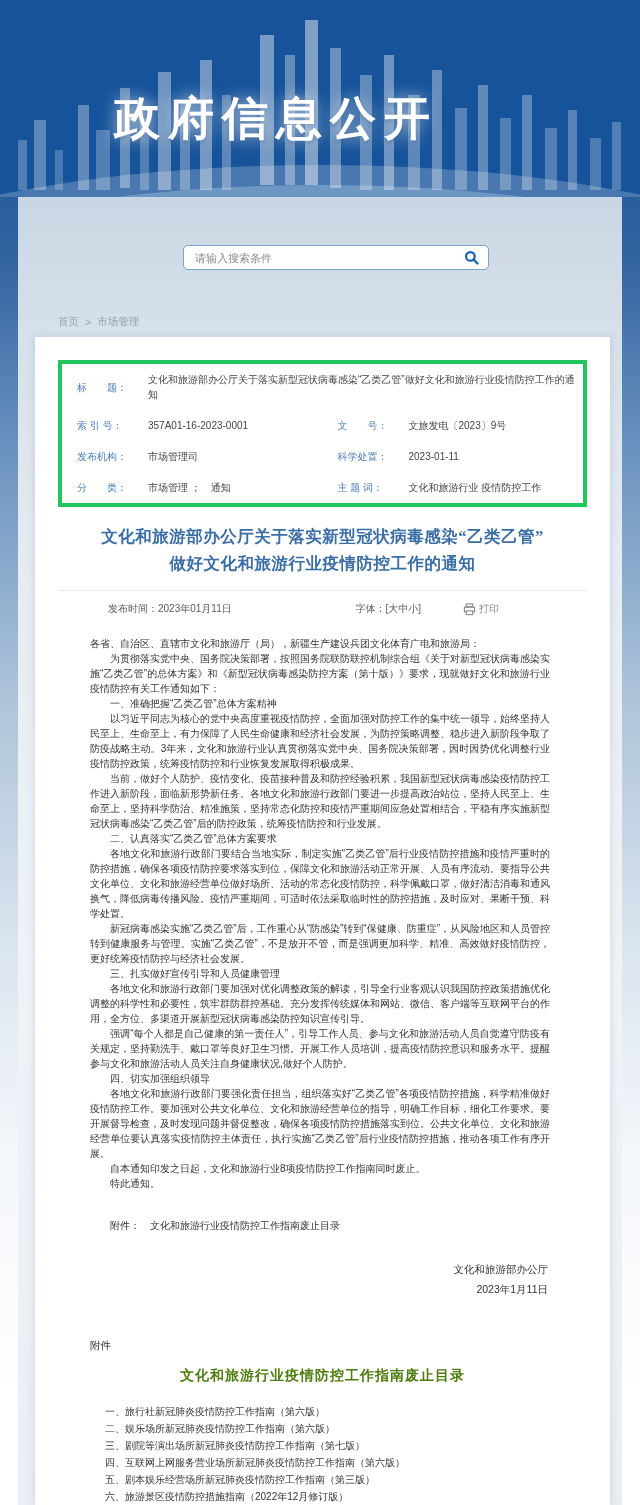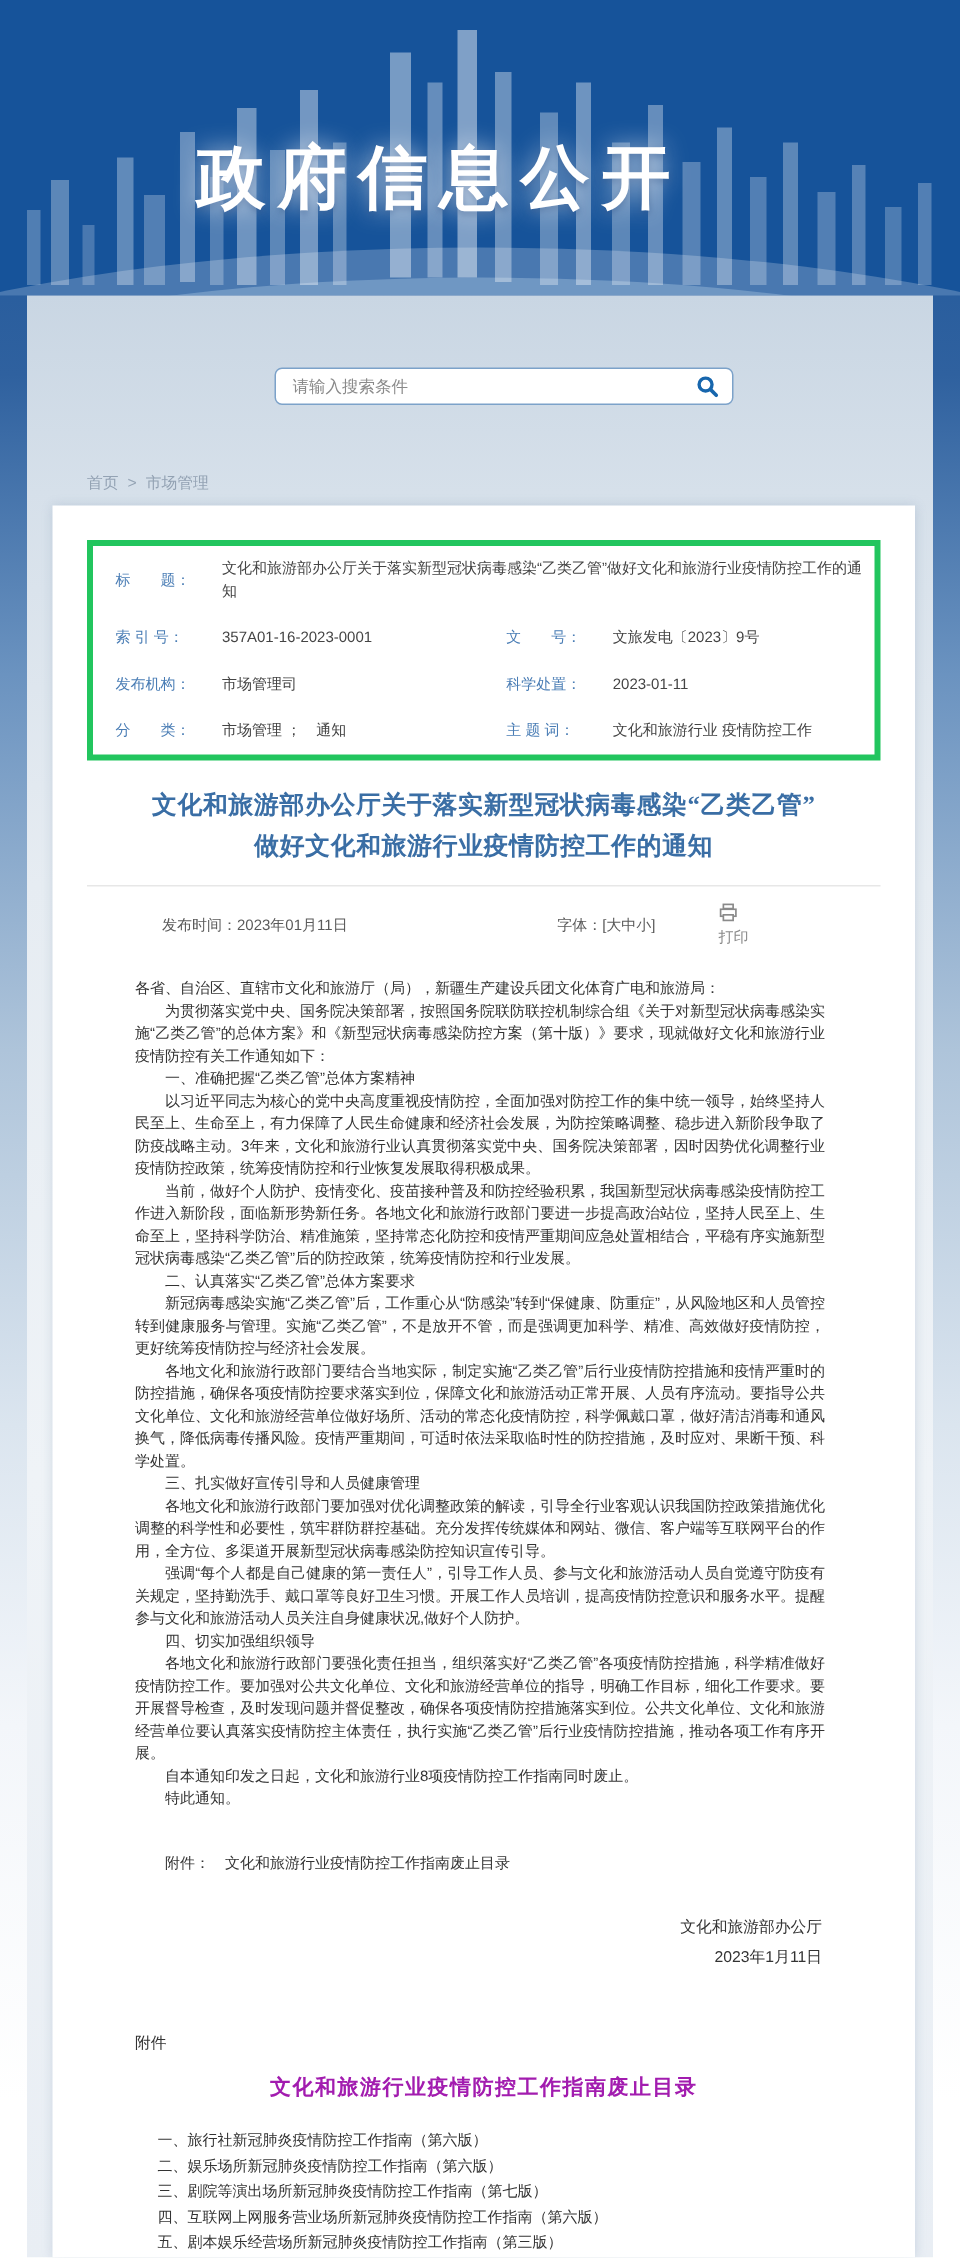--- a/index.html
+++ b/index.html
@@ -9,21 +9,21 @@
     background:linear-gradient(180deg,#16539a 0px,#2f619f 250px,#6b93c0 450px,#aec4da 700px,#dbe5ef 950px,#f3f6fa 1150px,#ffffff 1400px);
   }
   
   .top-header{position:absolute;top:0;left:0;width:640px;height:197px;background:#16539a;overflow:hidden;}
   .skyline{position:absolute;left:0;top:0;width:640px;height:197px;}
   .header-bar{position:absolute;top:8px;left:18px;display:flex;align-items:center;gap:11px;z-index:3;}
   .emblem{width:46px;height:46px;flex:none;}
   .ministry-cn{color:#d7000f;font-size:21px;font-weight:bold;letter-spacing:1px;line-height:1.2;}
   .ministry-en{color:#d7000f;font-size:7.5px;font-weight:bold;margin-top:2px;letter-spacing:.2px;}
   .banner-title{
-    position:absolute;top:88px;left:17px;width:552px;text-align:center;z-index:2;
+    position:absolute;top:88px;left:0;width:552px;text-align:center;z-index:2;
     color:#ffffff;font-size:46px;font-weight:bold;letter-spacing:8px;
     text-shadow:0 0 16px rgba(255,255,255,.75),0 2px 5px rgba(25,65,125,.55);
   }
   
   .panel{
     position:absolute;top:197px;left:18px;width:604px;height:1308px;
     background:linear-gradient(180deg,#c9d6e3 0%,#d6e0ea 10%,#e6ecf2 30%,#eff3f7 60%,#e9eef4 100%);
   }
   .search-wrap{
     position:absolute;top:48px;left:165px;width:306px;height:25px;box-sizing:border-box;
@@ -54,31 +54,31 @@
     margin:17px 38px 0;text-align:center;color:#3a6ea5;
     font-family:"Liberation Serif","DejaVu Serif",serif;font-weight:bold;
     font-size:16.5px;line-height:1.62;letter-spacing:.5px;
   }
   .art-meta{
     margin:13px 23px 0;border-top:1px solid #e7e7e7;
     padding:11px 0 0;display:flex;align-items:center;font-size:10px;color:#5a5a5a;
   }
   .art-meta .publish{margin-left:50px;}
   .art-meta .fontctl{margin-left:auto;cursor:pointer;}
-  .art-meta .printbtn{margin-left:42px;margin-right:88px;display:flex;gap:3px;color:#8a8a8a;cursor:pointer;background:none;border:none;font-size:10px;padding:0;font-family:inherit;flex-direction:column;}
+  .art-meta .printbtn{margin-left:42px;margin-right:88px;display:flex;align-items:center;gap:3px;color:#8a8a8a;cursor:pointer;background:none;border:none;font-size:10px;padding:0;font-family:inherit;}
   
   .art-body{margin:20px 60px 0 55px;font-size:10px;line-height:15px;color:#333;text-align:justify;}
   .art-body p{margin:0;}
   .art-body p.indent{text-indent:2em;}
   .attach-note{margin:28px 60px 0 55px;font-size:10px;color:#333;text-indent:2em;}
   .signature{margin:26px 62px 0 0;text-align:right;font-size:10.5px;color:#333;line-height:20px;}
   
   .appendix-label{margin:40px 0 0 55px;font-size:10.5px;color:#333;}
   .appendix-title{
-    margin:14px 0 0;text-align:center;color:#a21caf;
+    margin:14px 0 0;text-align:center;color:#4d7c0f;
     font-family:"Liberation Serif","DejaVu Serif",serif;font-weight:bold;font-size:14px;letter-spacing:1px;
   }
   .appendix-list{margin:18px 55px 0 70px;font-size:10px;color:#333;}
   .appendix-list p{margin:0;line-height:17px;}
 </style>
 </head>
 <body>
 
 <div class="top-header">
   <svg class="skyline" viewBox="0 0 640 197" aria-hidden="true">
@@ -178,22 +178,22 @@
     </div>
 
     <div class="art-body">
 
     <p class="para">各省、自治区、直辖市文化和旅游厅（局），新疆生产建设兵团文化体育广电和旅游局：</p>
         <p class="para indent">为贯彻落实党中央、国务院决策部署，按照国务院联防联控机制综合组《关于对新型冠状病毒感染实施“乙类乙管”的总体方案》和《新型冠状病毒感染防控方案（第十版）》要求，现就做好文化和旅游行业疫情防控有关工作通知如下：</p>
         <p class="para indent">一、准确把握“乙类乙管”总体方案精神</p>
         <p class="para indent">以习近平同志为核心的党中央高度重视疫情防控，全面加强对防控工作的集中统一领导，始终坚持人民至上、生命至上，有力保障了人民生命健康和经济社会发展，为防控策略调整、稳步进入新阶段争取了防疫战略主动。3年来，文化和旅游行业认真贯彻落实党中央、国务院决策部署，因时因势优化调整行业疫情防控政策，统筹疫情防控和行业恢复发展取得积极成果。</p>
         <p class="para indent">当前，做好个人防护、疫情变化、疫苗接种普及和防控经验积累，我国新型冠状病毒感染疫情防控工作进入新阶段，面临新形势新任务。各地文化和旅游行政部门要进一步提高政治站位，坚持人民至上、生命至上，坚持科学防治、精准施策，坚持常态化防控和疫情严重期间应急处置相结合，平稳有序实施新型冠状病毒感染“乙类乙管”后的防控政策，统筹疫情防控和行业发展。</p>
         <p class="para indent">二、认真落实“乙类乙管”总体方案要求</p>
+        <p class="para indent">各地文化和旅游行政部门要结合当地实际，制定实施“乙类乙管”后行业疫情防控措施和疫情严重时的防控措施，确保各项疫情防控要求落实到位，保障文化和旅游活动正常开展、人员有序流动。要指导公共文化单位、文化和旅游经营单位做好场所、活动的常态化疫情防控，科学佩戴口罩，做好清洁消毒和通风换气，降低病毒传播风险。疫情严重期间，可适时依法采取临时性的防控措施，及时应对、果断干预、科学处置。</p>
         <p class="para indent">新冠病毒感染实施“乙类乙管”后，工作重心从“防感染”转到“保健康、防重症”，从风险地区和人员管控转到健康服务与管理。实施“乙类乙管”，不是放开不管，而是强调更加科学、精准、高效做好疫情防控，更好统筹疫情防控与经济社会发展。</p>
-        <p class="para indent">各地文化和旅游行政部门要结合当地实际，制定实施“乙类乙管”后行业疫情防控措施和疫情严重时的防控措施，确保各项疫情防控要求落实到位，保障文化和旅游活动正常开展、人员有序流动。要指导公共文化单位、文化和旅游经营单位做好场所、活动的常态化疫情防控，科学佩戴口罩，做好清洁消毒和通风换气，降低病毒传播风险。疫情严重期间，可适时依法采取临时性的防控措施，及时应对、果断干预、科学处置。</p>
         <p class="para indent">三、扎实做好宣传引导和人员健康管理</p>
         <p class="para indent">各地文化和旅游行政部门要加强对优化调整政策的解读，引导全行业客观认识我国防控政策措施优化调整的科学性和必要性，筑牢群防群控基础。充分发挥传统媒体和网站、微信、客户端等互联网平台的作用，全方位、多渠道开展新型冠状病毒感染防控知识宣传引导。</p>
         <p class="para indent">强调“每个人都是自己健康的第一责任人”，引导工作人员、参与文化和旅游活动人员自觉遵守防疫有关规定，坚持勤洗手、戴口罩等良好卫生习惯。开展工作人员培训，提高疫情防控意识和服务水平。提醒参与文化和旅游活动人员关注自身健康状况,做好个人防护。</p>
         <p class="para indent">四、切实加强组织领导</p>
         <p class="para indent">各地文化和旅游行政部门要强化责任担当，组织落实好“乙类乙管”各项疫情防控措施，科学精准做好疫情防控工作。要加强对公共文化单位、文化和旅游经营单位的指导，明确工作目标，细化工作要求。要开展督导检查，及时发现问题并督促整改，确保各项疫情防控措施落实到位。公共文化单位、文化和旅游经营单位要认真落实疫情防控主体责任，执行实施“乙类乙管”后行业疫情防控措施，推动各项工作有序开展。</p>
         <p class="para indent">自本通知印发之日起，文化和旅游行业8项疫情防控工作指南同时废止。</p>
         <p class="para indent">特此通知。</p>
       </div>
 
     <div class="attach-note">附件：　文化和旅游行业疫情防控工作指南废止目录</div>

